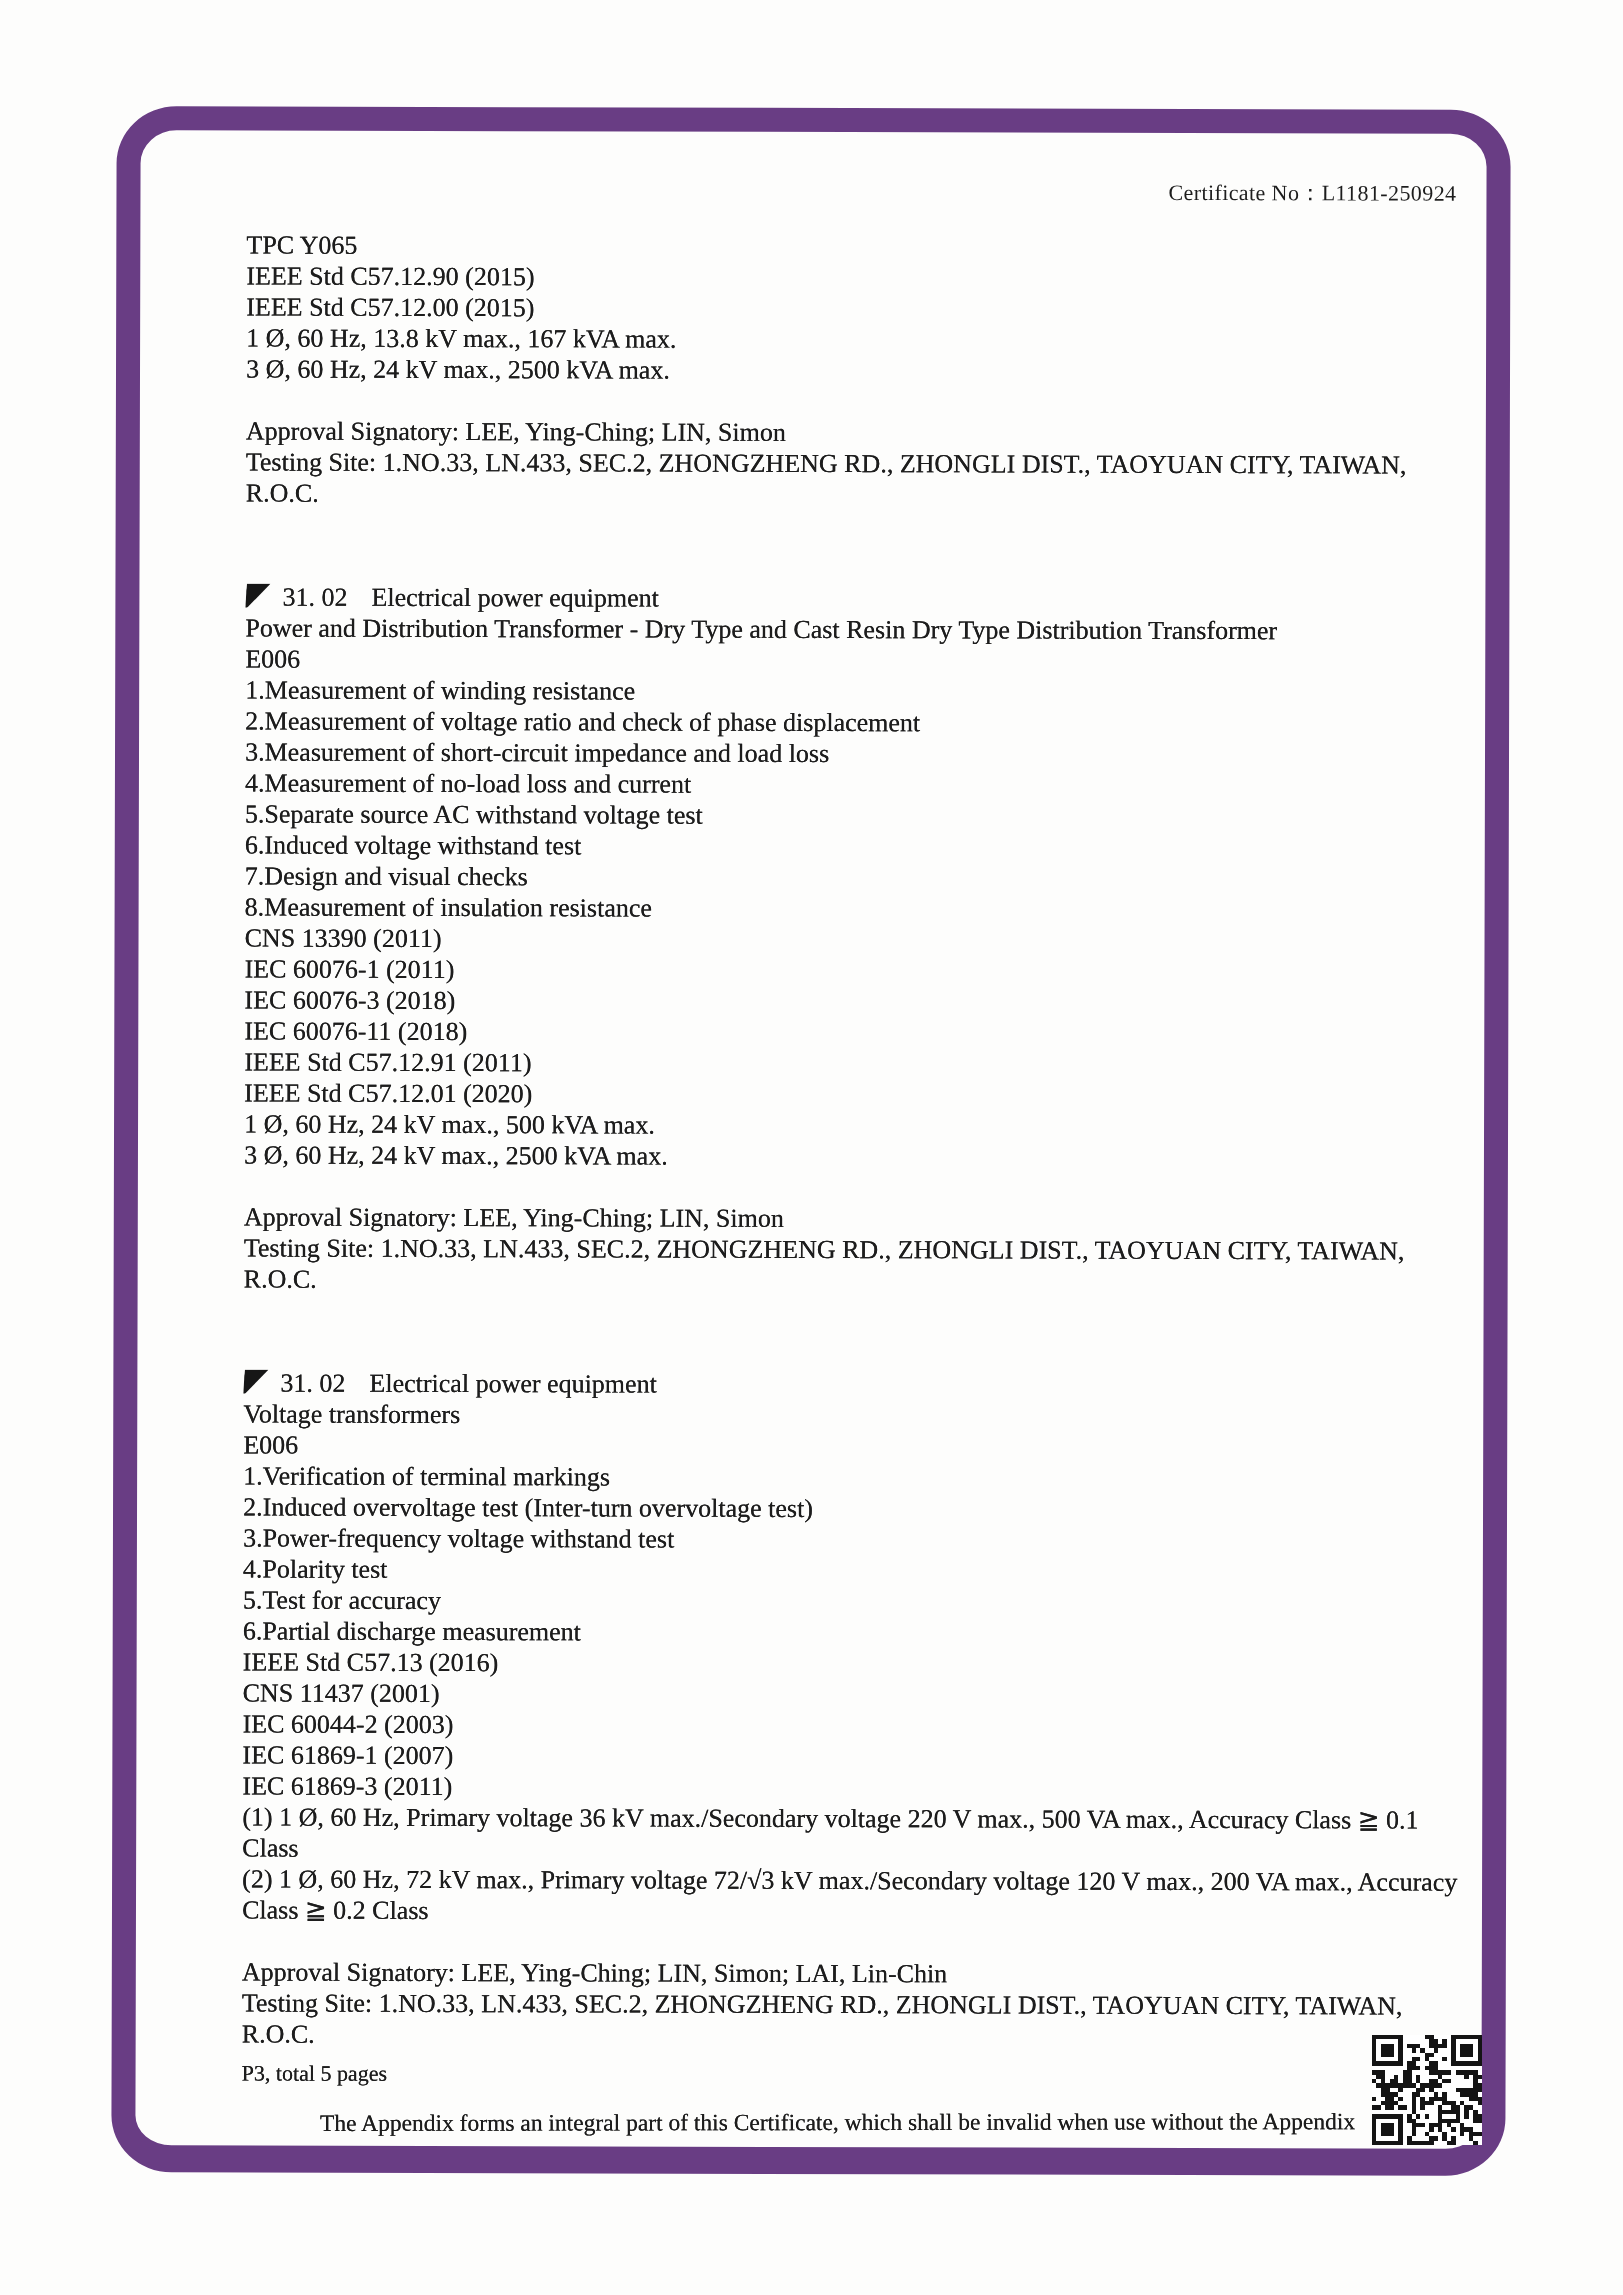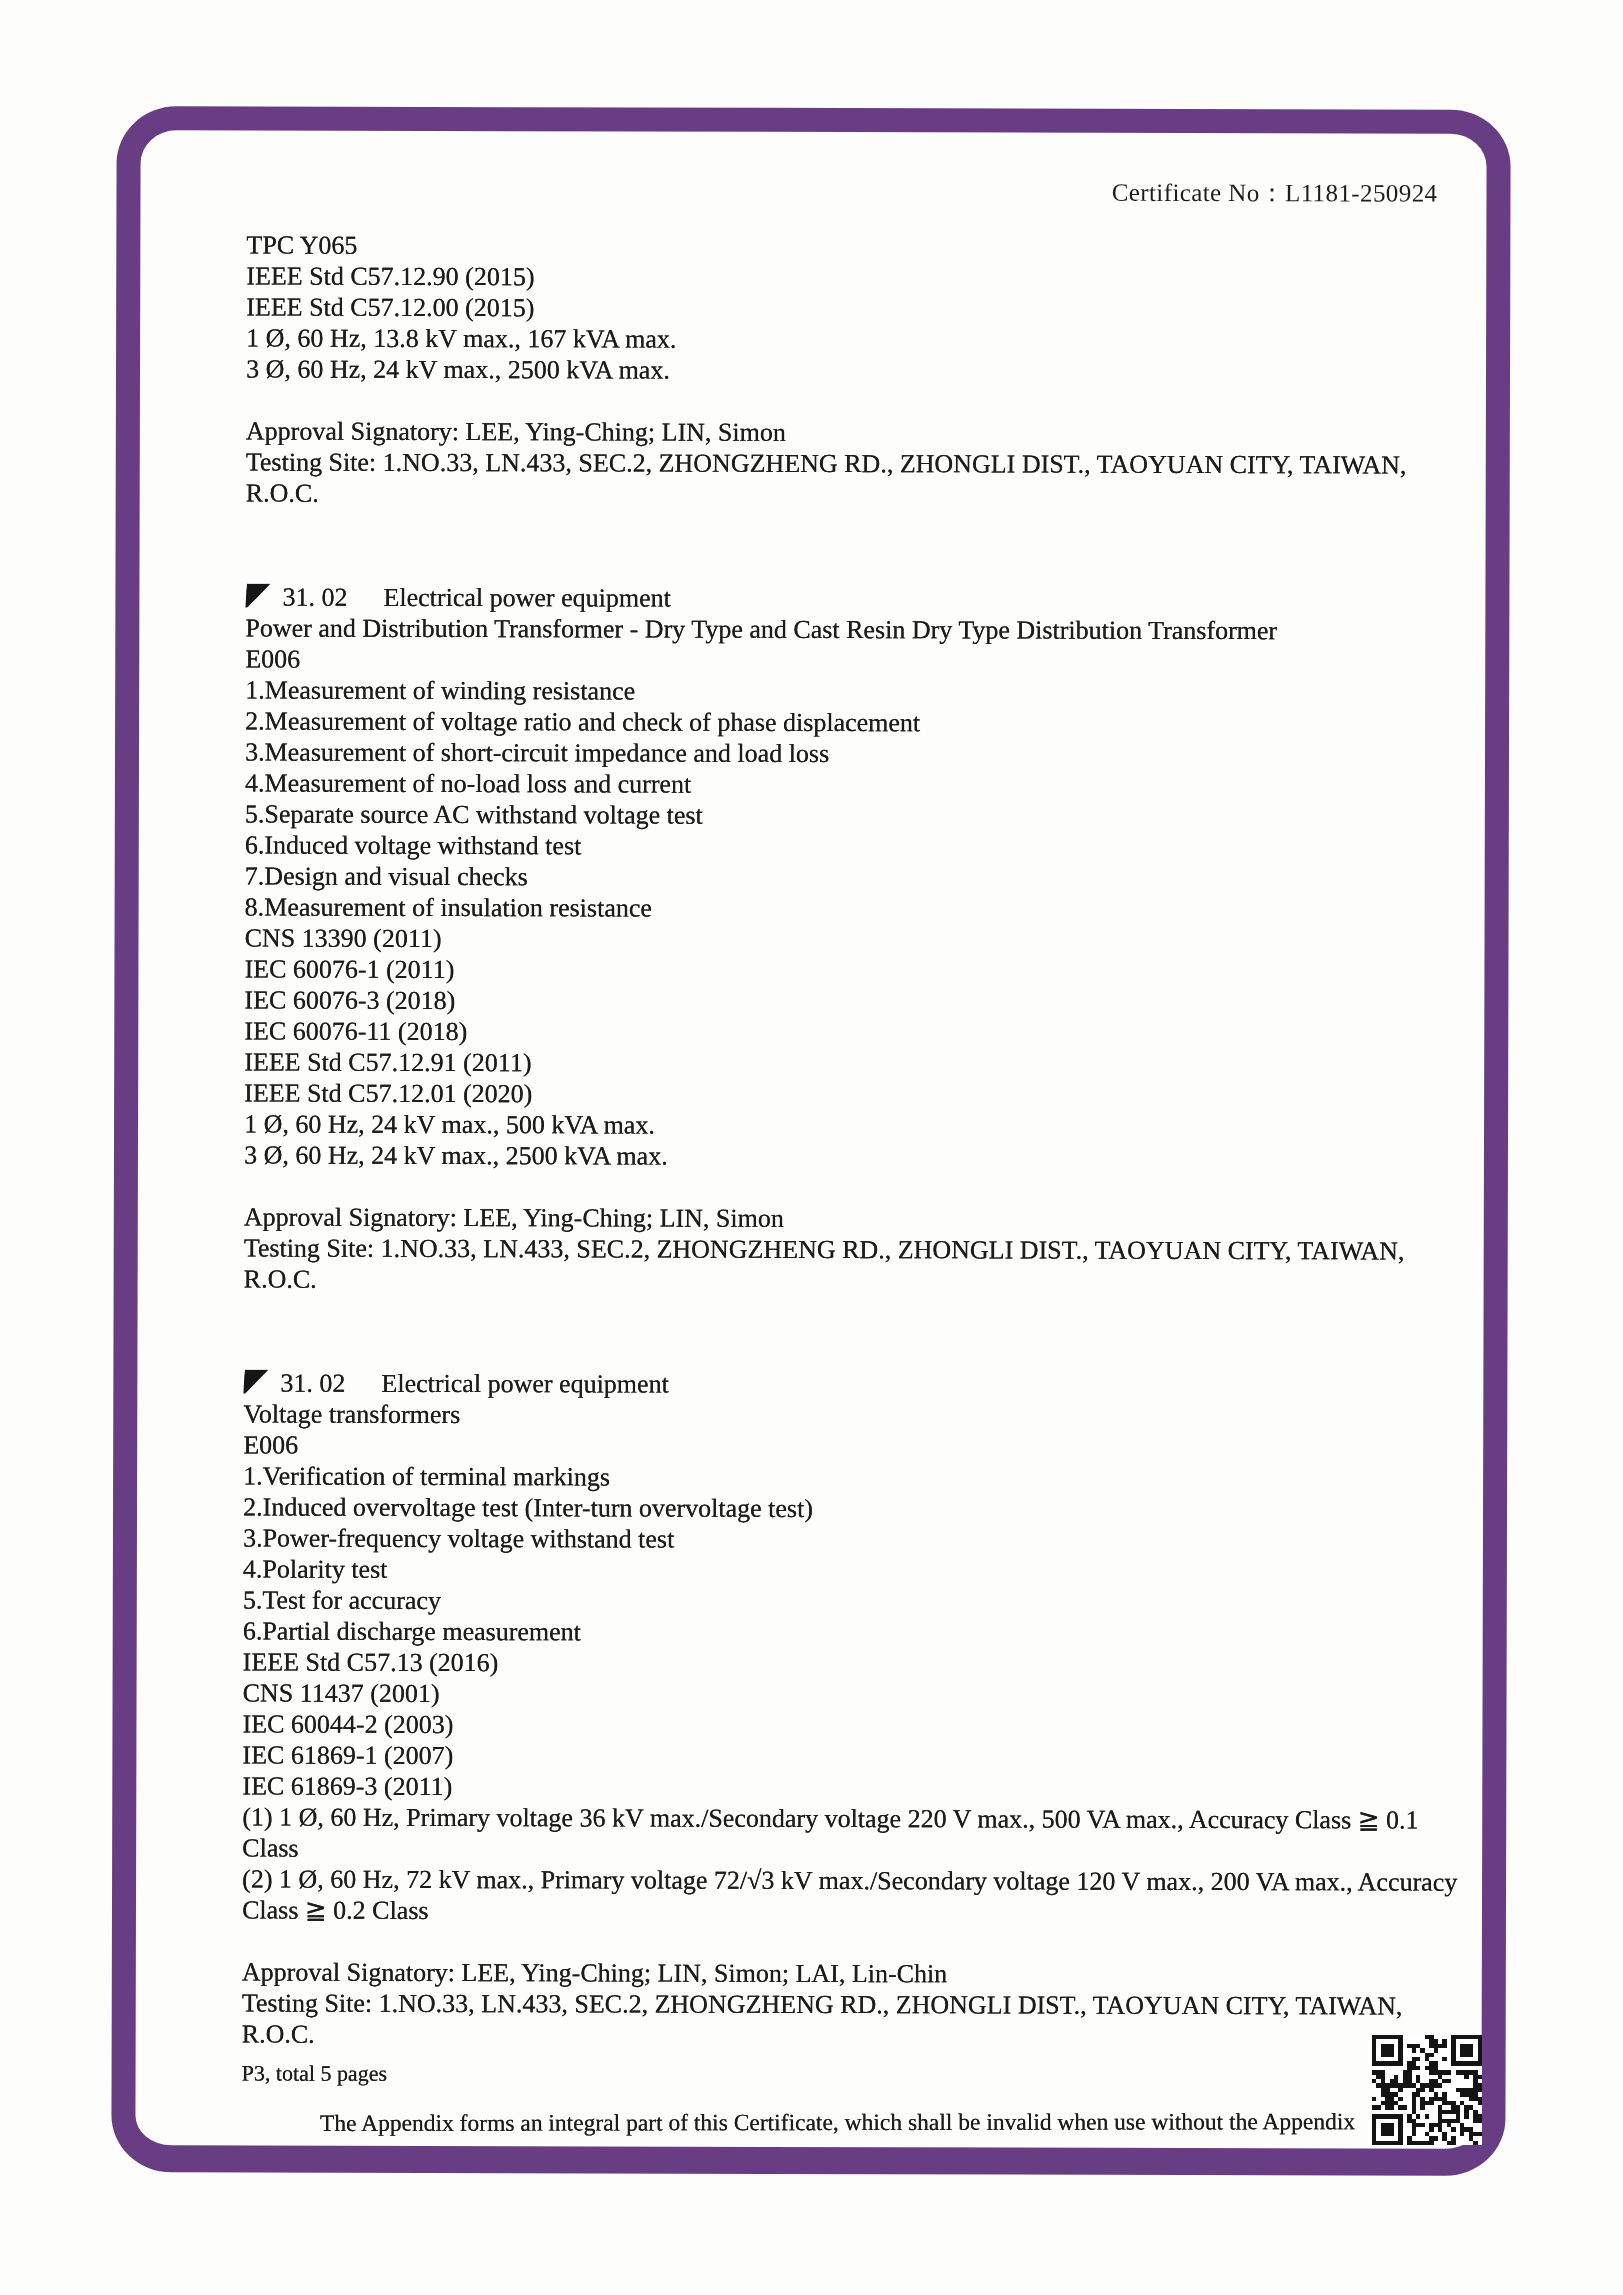--- a/index.html
+++ b/index.html
@@ -20,35 +20,35 @@
     position:absolute;left:114px;top:108px;
     width:1394px;height:2066px;
     box-sizing:border-box;
     border:24px solid var(--purple);
     border-bottom-width:27px;
     border-radius:60px/57px;
     transform:rotate(0.15deg);
     background:transparent;
   }
   .cert-no{
-    position:absolute;top:45px;right:49px;
-    font-size:25px;line-height:29px;
+    position:absolute;top:45px;right:30px;
+    font-size:22px;line-height:29px;
     letter-spacing:0.4px;
     white-space:nowrap;
   }
   .content{
     position:absolute;left:106px;top:99px;width:1218px;
     font-size:26px;line-height:31px;
     text-shadow:0.2px 0 0 currentColor;
   }
   .blk .line{min-height:31px;}
   .intro{margin-bottom:31px;}
   .section{margin-top:73px;}
   .sec-head{white-space:nowrap;}
-  .sec-num{margin-right:36px;text-align:right;}
+  .sec-num{margin-right:24px;text-align:right;}
   .tri{
     display:inline-block;width:24px;height:24px;
     background:#161616;
     clip-path:polygon(0 0,100% 0,6% 108%);
     margin-right:13px;
     transform:skewX(-6deg);
     vertical-align:-1.6px;
   }
   .approval.gap-top{margin-top:31px;}
   .page-info{margin-top:11.4px;font-size:22px;line-height:26px;}

